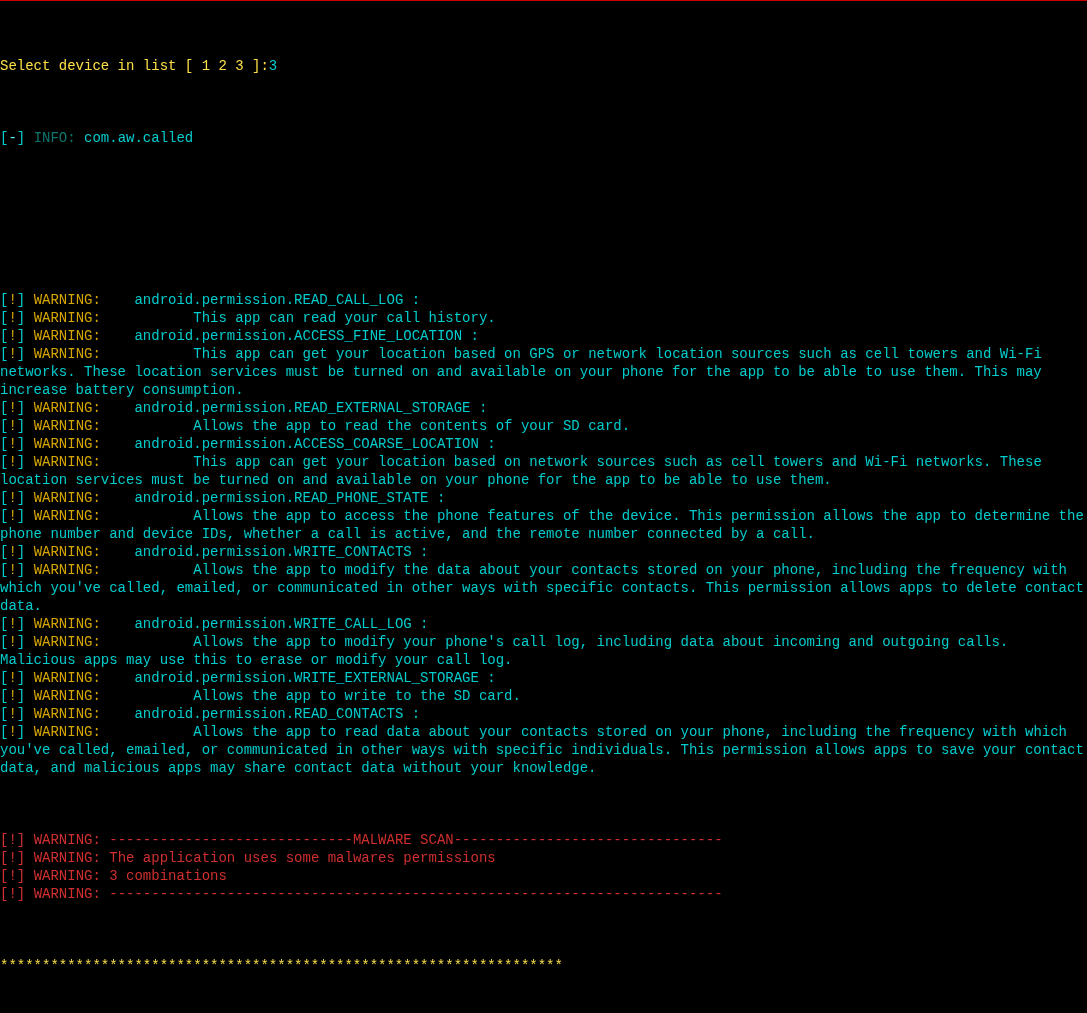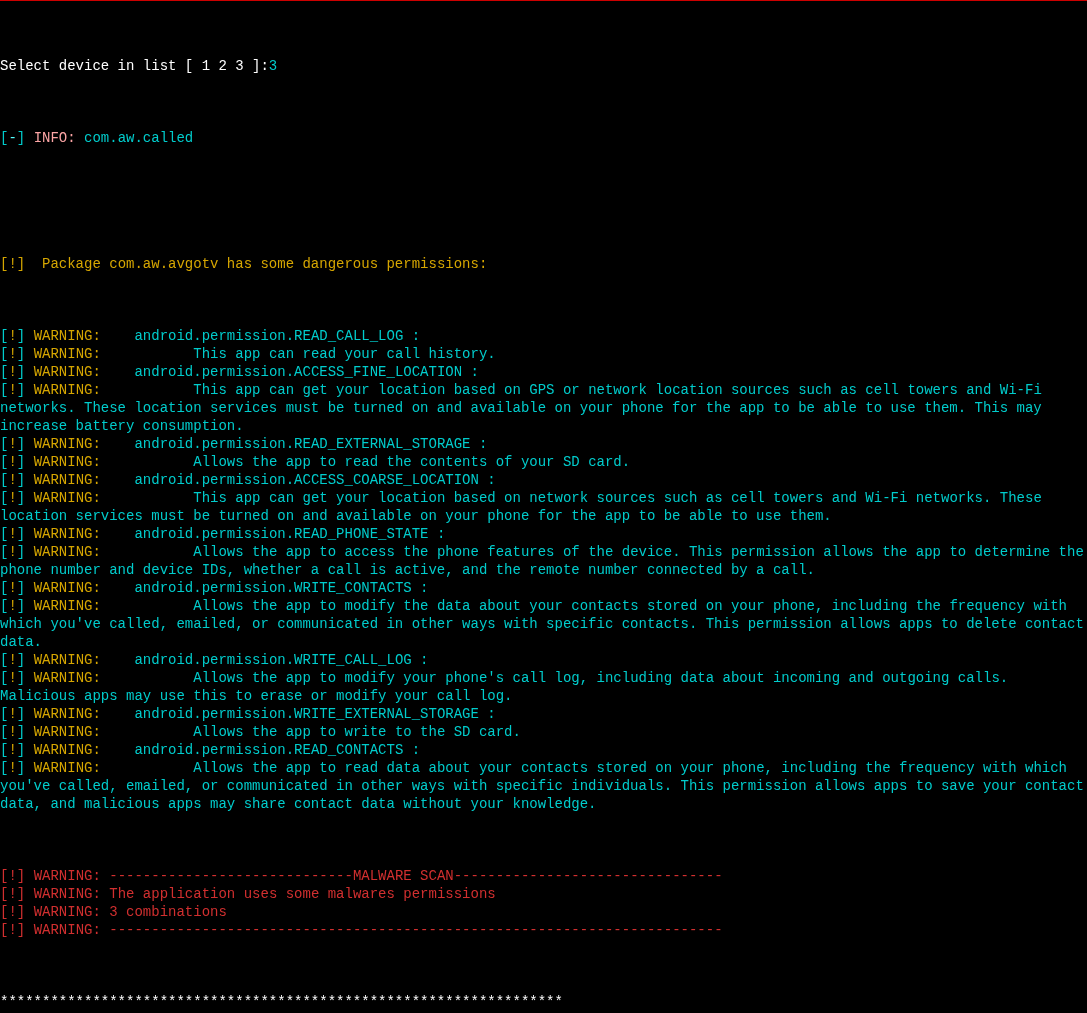--- a/index.html
+++ b/index.html
@@ -15,44 +15,43 @@
   .terminal {
     padding: 2px 0 0 0;
     white-space: pre-wrap;
     word-wrap: break-word;
   }
   .top-border {
     height: 1px;
     background: #cc0000;
     width: 100%;
   }
-  .white { color: #ffffff; }
+  .white { color: #fde047; }
   .teal  { color: #00cccc; }
   .cyan  { color: #55ffff; }
-  .blue  { color: #fca5a5; }
+  .blue  { color: #0f766e; }
   .yellow{ color: #d6a600; }
   .red   { color: #d12f2f; }
   .row { display: block; }
 </style>
 </head>
 <body>
 
 <div class="top-border"></div>
 <div class="terminal">
 
 
 <span class="row"><span class="white">Select device in list [ 1 2 3 ]:</span><span class="teal">3</span></span>
 
 
 <span class="row"><span class="teal">[</span><span class="cyan">-</span><span class="teal">] </span><span class="blue">INFO:</span><span class="teal"> com.aw.called</span></span>
 
 <span class="row">&nbsp;</span>
 
 
-<span class="row"><span class="yellow">[!]  </span><span class="yellow">Package com.aw.avgotv has some dangerous permissions: </span></span>
 
 
 <div id="pkg1-warnings"><span class="row"><span class="teal">[</span><span class="yellow">!</span><span class="teal">] </span><span class="yellow">WARNING: </span><span class="teal">   android.permission.READ_CALL_LOG :</span></span><span class="row"><span class="teal">[</span><span class="yellow">!</span><span class="teal">] </span><span class="yellow">WARNING: </span><span class="teal">          This app can read your call history.</span></span><span class="row"><span class="teal">[</span><span class="yellow">!</span><span class="teal">] </span><span class="yellow">WARNING: </span><span class="teal">   android.permission.ACCESS_FINE_LOCATION :</span></span><span class="row"><span class="teal">[</span><span class="yellow">!</span><span class="teal">] </span><span class="yellow">WARNING: </span><span class="teal">          This app can get your location based on GPS or network location sources such as cell towers and Wi-Fi networks. These location services must be turned on and available on your phone for the app to be able to use them. This may increase battery consumption.</span></span><span class="row"><span class="teal">[</span><span class="yellow">!</span><span class="teal">] </span><span class="yellow">WARNING: </span><span class="teal">   android.permission.READ_EXTERNAL_STORAGE :</span></span><span class="row"><span class="teal">[</span><span class="yellow">!</span><span class="teal">] </span><span class="yellow">WARNING: </span><span class="teal">          Allows the app to read the contents of your SD card.</span></span><span class="row"><span class="teal">[</span><span class="yellow">!</span><span class="teal">] </span><span class="yellow">WARNING: </span><span class="teal">   android.permission.ACCESS_COARSE_LOCATION :</span></span><span class="row"><span class="teal">[</span><span class="yellow">!</span><span class="teal">] </span><span class="yellow">WARNING: </span><span class="teal">          This app can get your location based on network sources such as cell towers and Wi-Fi networks. These location services must be turned on and available on your phone for the app to be able to use them.</span></span><span class="row"><span class="teal">[</span><span class="yellow">!</span><span class="teal">] </span><span class="yellow">WARNING: </span><span class="teal">   android.permission.READ_PHONE_STATE :</span></span><span class="row"><span class="teal">[</span><span class="yellow">!</span><span class="teal">] </span><span class="yellow">WARNING: </span><span class="teal">          Allows the app to access the phone features of the device. This permission allows the app to determine the phone number and device IDs, whether a call is active, and the remote number connected by a call.</span></span><span class="row"><span class="teal">[</span><span class="yellow">!</span><span class="teal">] </span><span class="yellow">WARNING: </span><span class="teal">   android.permission.WRITE_CONTACTS :</span></span><span class="row"><span class="teal">[</span><span class="yellow">!</span><span class="teal">] </span><span class="yellow">WARNING: </span><span class="teal">          Allows the app to modify the data about your contacts stored on your phone, including the frequency with which you've called, emailed, or communicated in other ways with specific contacts. This permission allows apps to delete contact data.</span></span><span class="row"><span class="teal">[</span><span class="yellow">!</span><span class="teal">] </span><span class="yellow">WARNING: </span><span class="teal">   android.permission.WRITE_CALL_LOG :</span></span><span class="row"><span class="teal">[</span><span class="yellow">!</span><span class="teal">] </span><span class="yellow">WARNING: </span><span class="teal">          Allows the app to modify your phone's call log, including data about incoming and outgoing calls. Malicious apps may use this to erase or modify your call log.</span></span><span class="row"><span class="teal">[</span><span class="yellow">!</span><span class="teal">] </span><span class="yellow">WARNING: </span><span class="teal">   android.permission.WRITE_EXTERNAL_STORAGE :</span></span><span class="row"><span class="teal">[</span><span class="yellow">!</span><span class="teal">] </span><span class="yellow">WARNING: </span><span class="teal">          Allows the app to write to the SD card.</span></span><span class="row"><span class="teal">[</span><span class="yellow">!</span><span class="teal">] </span><span class="yellow">WARNING: </span><span class="teal">   android.permission.READ_CONTACTS :</span></span><span class="row"><span class="teal">[</span><span class="yellow">!</span><span class="teal">] </span><span class="yellow">WARNING: </span><span class="teal">          Allows the app to read data about your contacts stored on your phone, including the frequency with which you've called, emailed, or communicated in other ways with specific individuals. This permission allows apps to save your contact data, and malicious apps may share contact data without your knowledge.</span></span></div>
 
 
 <div id="pkg1-malware"><span class="row"><span class="red">[</span><span class="red">!</span><span class="red">] </span><span class="red">WARNING: </span><span class="red">-----------------------------MALWARE SCAN--------------------------------</span></span><span class="row"><span class="red">[</span><span class="red">!</span><span class="red">] </span><span class="red">WARNING: </span><span class="red">The application uses some malwares permissions </span></span><span class="row"><span class="red">[</span><span class="red">!</span><span class="red">] </span><span class="red">WARNING: </span><span class="red">3 combinations</span></span><span class="row"><span class="red">[</span><span class="red">!</span><span class="red">] </span><span class="red">WARNING: </span><span class="red">-------------------------------------------------------------------------</span></span></div>
 
 
 <span class="row white">*******************************************************************</span>
 

